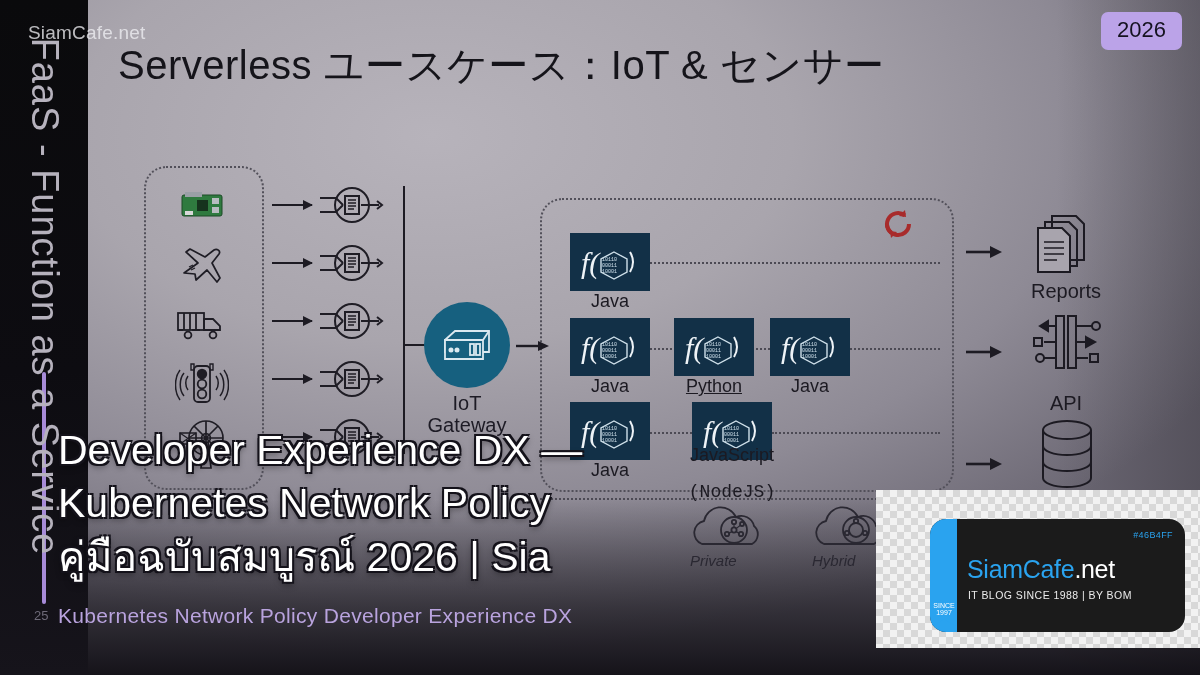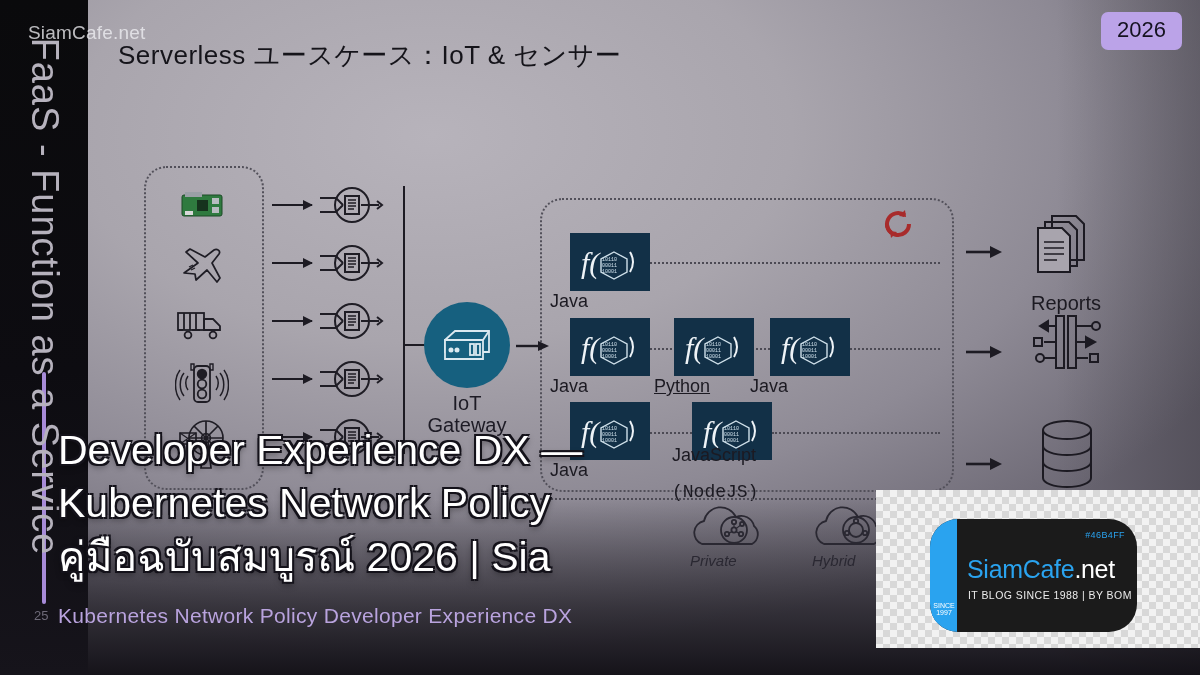--- a/index.html
+++ b/index.html
@@ -90,21 +90,21 @@
     font-size: 22px;
     padding: 5px 16px 7px 16px;
     border-radius: 7px;
     z-index: 9;
   }
 
   
   .slide-title {
     position: absolute;
     left: 118px; top: 38px;
-    font-size: 26px;
+    font-size: 40px;
     color: #15141a;
     letter-spacing: .5px;
     white-space: nowrap;
     z-index: 4;
   }
 
   
   .diagram { position: absolute; left: 0; top: 0; width: 1200px; height: 675px; z-index: 3; }
 
   .dashed-box {
@@ -161,21 +161,21 @@
   .gw-arrow { position: absolute; left: 516px; top: 338px; }
 
   .fn-box {
     position: absolute;
     width: 80px; height: 58px;
     background: #123047;
     display: flex; align-items: center; justify-content: center;
   }
   .fn-label {
     position: absolute;
-    width: 120px; text-align: left;
+    width: 120px; text-align: center;
     font-size: 18px; color: #1c1a22; line-height: 1.1;
   }
   .dotline {
     position: absolute; height: 0;
     border-top: 2px dotted #4c4a54;
   }
   .sync-icon { position: absolute; left: 880px; top: 206px; }
 
   .out-arrow { position: absolute; }
   .out-icon { position: absolute; color: #1c1a22; }
@@ -225,22 +225,23 @@
       linear-gradient(45deg, #d8d8d8 25%, transparent 25%, transparent 75%, #d8d8d8 75%, #d8d8d8),
       linear-gradient(45deg, #d8d8d8 25%, transparent 25%, transparent 75%, #d8d8d8 75%, #d8d8d8);
     background-size: 14px 14px;
     background-position: 0 0, 7px 7px;
   }
   .logo-inner {
     position: absolute;
     left: 54px; top: 29px;
     width: 207px; height: 113px;
     background: #1b1b1b;
-    border-radius: 28px;
+    border-radius: 16px;
     overflow: hidden;
+    padding-left: 48px;
   }
   .logo-bar {
     position: absolute; left: 0; top: 0;
     width: 27px; height: 113px;
     background: #2aa3ef;
   }
   .since-badge {
     position: absolute; left: 2px; bottom: 6px;
     width: 24px;
     background: #2aa3ef;
@@ -541,38 +542,39 @@
     </div>
 
     <div class="out-icon" style="left:1030px; top:212px;">
       <svg width="72" height="62" viewBox="0 0 72 62" fill="none" stroke="#1c1a22" stroke-width="2">
         <path d="M22 4 h24 l8 8 v36 H22 z"></path>
         <path d="M15 10 h24 l8 8 v36 H15 z"></path>
         <path d="M8 16 h24 l8 8 v36 H8 z" fill="#a8a4ad"></path>
         <path d="M14 30 h20 M14 36 h20 M14 42 h20 M14 48 h13" stroke-width="1.6"></path>
       </svg>
     </div>
-    <div class="out-label" style="left:986px; top:280px;margin-top:12px;">Reports</div>
+    <div class="out-label" style="left:986px; top:280px;">Reports</div>
 
     <div class="out-icon" style="left:1026px; top:312px;">
       <svg width="80" height="62" viewBox="0 0 80 62" fill="none" stroke="#1c1a22" stroke-width="2">
         <rect x="30" y="4" width="8" height="52"></rect>
           <rect x="42" y="4" width="8" height="52"></rect>
         <path d="M50 14 h16"></path>
           <circle cx="70" cy="14" r="4"></circle>
         <path d="M14 14 h16"></path>
           <path d="M14 14 l8 -5 v10 z" fill="#1c1a22"></path>
         <path d="M18 30 h12 M50 30 h10"></path>
           <rect x="8" y="26" width="8" height="8"></rect>
           <path d="M60 25 l9 5 -9 5 z" fill="#1c1a22"></path>
         <path d="M18 46 h12 M50 46 h12"></path>
           <circle cx="14" cy="46" r="4"></circle>
           <rect x="64" y="42" width="8" height="8"></rect>
       </svg>
     </div>
+    <div class="out-label" style="left:986px; top:392px;">API</div>
 
     <div class="out-icon" style="left:1036px; top:418px;">
       <svg width="62" height="70" viewBox="0 0 62 70" fill="none" stroke="#1c1a22" stroke-width="2">
         <ellipse cx="31" cy="12" rx="24" ry="9"></ellipse>
         <path d="M7 12 v16 a24 9 0 0 0 48 0 v-16"></path>
         <path d="M7 28 v16 a24 9 0 0 0 48 0 v-16"></path>
         <path d="M7 44 v16 a24 9 0 0 0 48 0 v-16"></path>
       </svg>
     </div>
 

